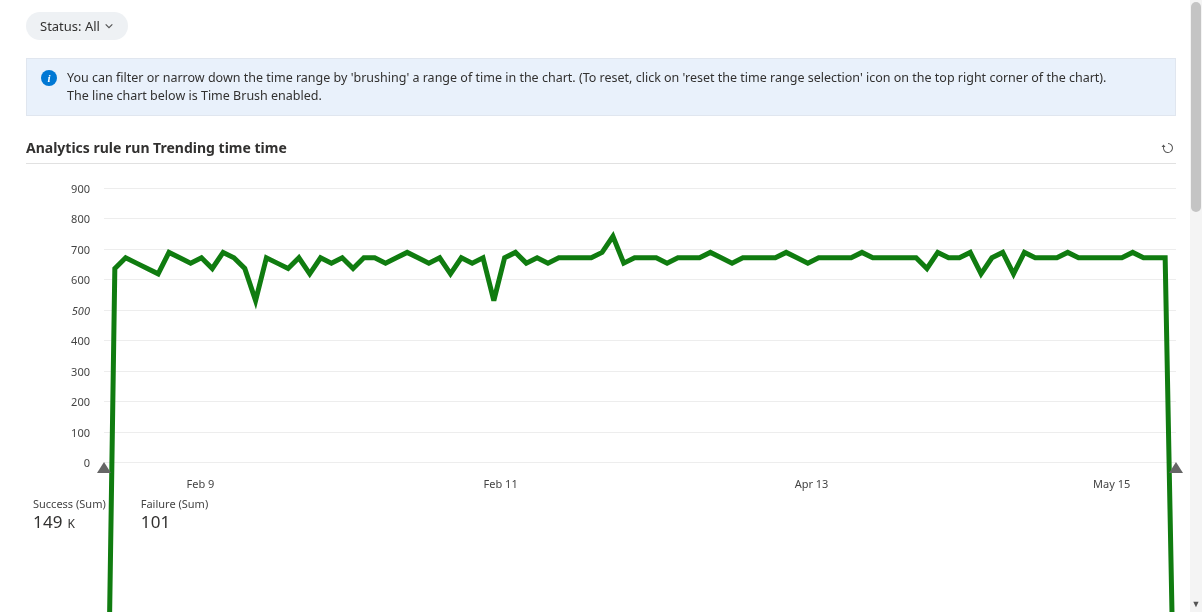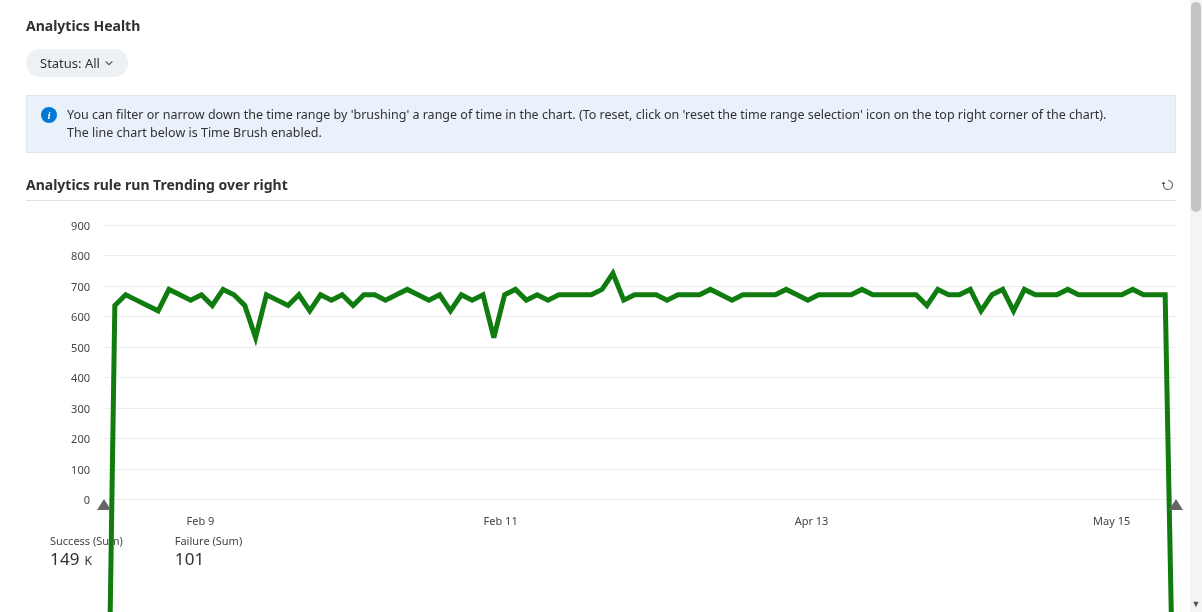--- a/index.html
+++ b/index.html
@@ -18,68 +18,67 @@
 .chart-body{position:relative;height:290px;margin-top:8px}
 .y-axis{position:absolute;left:0;top:0;bottom:0;width:70px}
 .y-tick{position:absolute;left:0;width:70px;text-align:right;font-size:11px;color:#444;transform:translateY(-50%);padding-right:6px;box-sizing:border-box}
 .grid{position:absolute;left:78px;right:0;top:0;bottom:0}
 .grid-line{position:absolute;left:0;right:0;border-top:1px solid #ededed;height:0}
 .plot{position:absolute;left:78px;right:0;top:0;bottom:0}
 .x-row{position:relative;margin-left:78px;height:26px}
 .x-tri{position:absolute;top:0;width:0;height:0;border-left:7px solid transparent;border-right:7px solid transparent;border-bottom:11px solid #666}
 .x-label{position:absolute;top:14px;font-size:11px;color:#444;transform:translateX(-50%)}
 .legend-row{display:flex;gap:28px;margin-top:8px}
-.legend-item{display:flex;align-items:center;gap:20px}
+.legend-item{display:flex;align-items:center;gap:3px}
 .legend-bar{width:4px;border-radius:1px}
 .legend-text .lbl{font-size:11px;color:#444}
 .legend-text .val{font-size:17px;font-weight:400;letter-spacing:0.2px;margin-top:-1px}
 .legend-text .val small{font-size:12px}
 .vscroll{position:absolute;right:0;top:0;bottom:0;width:12px;background:#f4f4f4}
 .vscroll .thumb{position:absolute;left:1px;right:1px;top:2px;height:210px;background:#c4c4c4;border-radius:5px}
 .vscroll .arrow{position:absolute;left:0;right:0;bottom:2px;text-align:center;font-size:9px;color:#555}
 </style>
 </head>
 <body>
 <div class="page">
 
-<div class="title">Analytics Health</div>
 
 <div class="pill-row">
   <div class="pill">
     <span>Status: All</span>
     <svg viewBox="0 0 12 12">
           <path d="M2 4l4 4 4-4" fill="none" stroke="#555" stroke-width="1.4"></path>
         </svg>
   </div>
 </div>
 
 <div class="info-banner">
   <div class="icon">i</div>
   <div class="text">
     <div>You can filter or narrow down the time range by 'brushing' a range of time in the chart. (To reset, click on 'reset the time range selection' icon on the top right corner of the chart).</div>
     <div>The line chart below is Time Brush enabled.</div>
   </div>
 </div>
 
 <div class="chart-header">
-  <div class="chart-title">Analytics rule run Trending over right</div>
+  <div class="chart-title">Analytics rule run Trending time time</div>
   <svg class="reset-icon" viewBox="0 0 16 16">
     <path d="M8 3a5 5 0 1 1-4.9 4H1.5l2-2.5 2 2.5H4.1A4 4 0 1 0 8 4z" fill="currentColor"></path>
   </svg>
 </div>
 <hr class="chart-hr">
 
 <div class="chart-body">
   <div class="y-axis" id="y-axis">
         <div class="y-tick" style="top: 100%;">0</div>
         <div class="y-tick" style="top: 89.4737%;">100</div>
         <div class="y-tick" style="top: 78.9474%;">200</div>
         <div class="y-tick" style="top: 68.4211%;">300</div>
         <div class="y-tick" style="top: 57.8947%;">400</div>
-        <div class="y-tick" style="top: 47.3684%;">500</div>
+        <div class="y-tick" style="top: 47.3684%; font-style: italic;">500</div>
         <div class="y-tick" style="top: 36.8421%;">600</div>
         <div class="y-tick" style="top: 26.3158%;">700</div>
         <div class="y-tick" style="top: 15.7895%;">800</div>
         <div class="y-tick" style="top: 5.26316%;">900</div>
       </div>
   <div class="grid" id="grid">
         <div class="grid-line" style="top: 100%;"></div>
         <div class="grid-line" style="top: 89.4737%;"></div>
         <div class="grid-line" style="top: 78.9474%;"></div>
         <div class="grid-line" style="top: 68.4211%;"></div>

